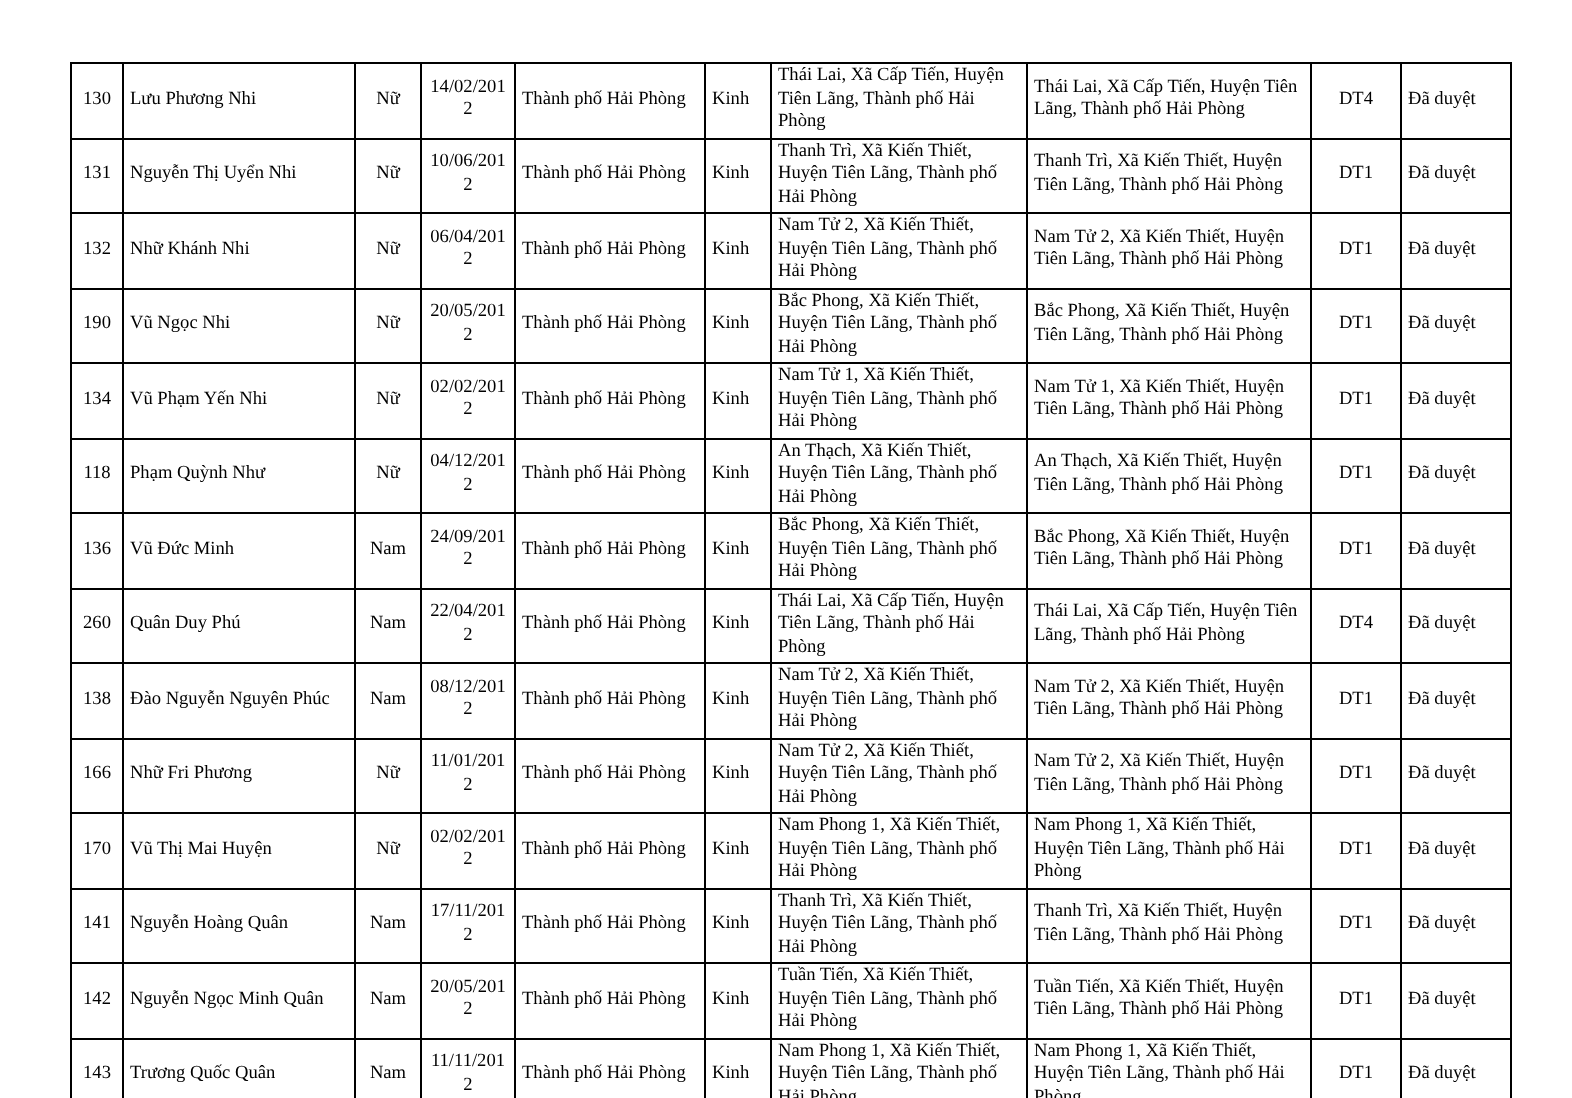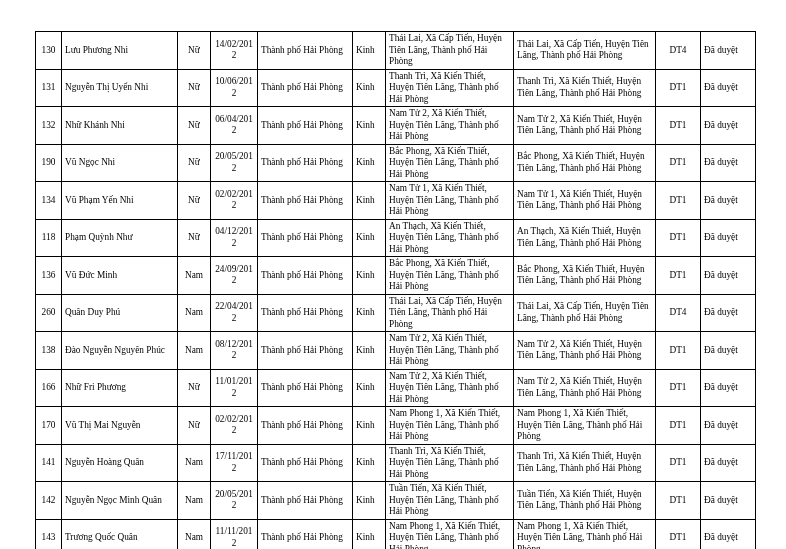--- a/index.html
+++ b/index.html
@@ -167,21 +167,21 @@
           <td class="c">11/01/2012</td>
           <td class="l">Thành phố Hải Phòng</td>
           <td class="l">Kinh</td>
           <td class="l">Nam Tử 2, Xã Kiến Thiết, Huyện Tiên Lãng, Thành phố Hải Phòng</td>
           <td class="l">Nam Tử 2, Xã Kiến Thiết, Huyện Tiên Lãng, Thành phố Hải Phòng</td>
           <td class="c">DT1</td>
           <td class="l">Đã duyệt</td>
         </tr>
         <tr>
           <td class="c">170</td>
-          <td class="l">Vũ Thị Mai Nguyễn</td>
+          <td class="l">Vũ Thị Mai Huyện</td>
           <td class="c">Nữ</td>
           <td class="c">02/02/2012</td>
           <td class="l">Thành phố Hải Phòng</td>
           <td class="l">Kinh</td>
           <td class="l">Nam Phong 1, Xã Kiến Thiết, Huyện Tiên Lãng, Thành phố Hải Phòng</td>
           <td class="l">Nam Phong 1, Xã Kiến Thiết, Huyện Tiên Lãng, Thành phố Hải Phòng</td>
           <td class="c">DT1</td>
           <td class="l">Đã duyệt</td>
         </tr>
         <tr>

